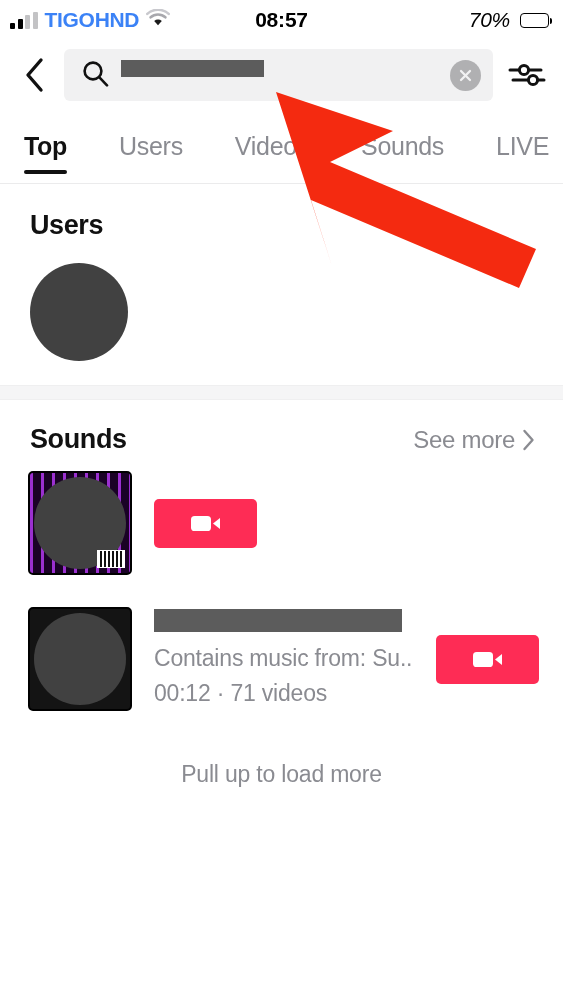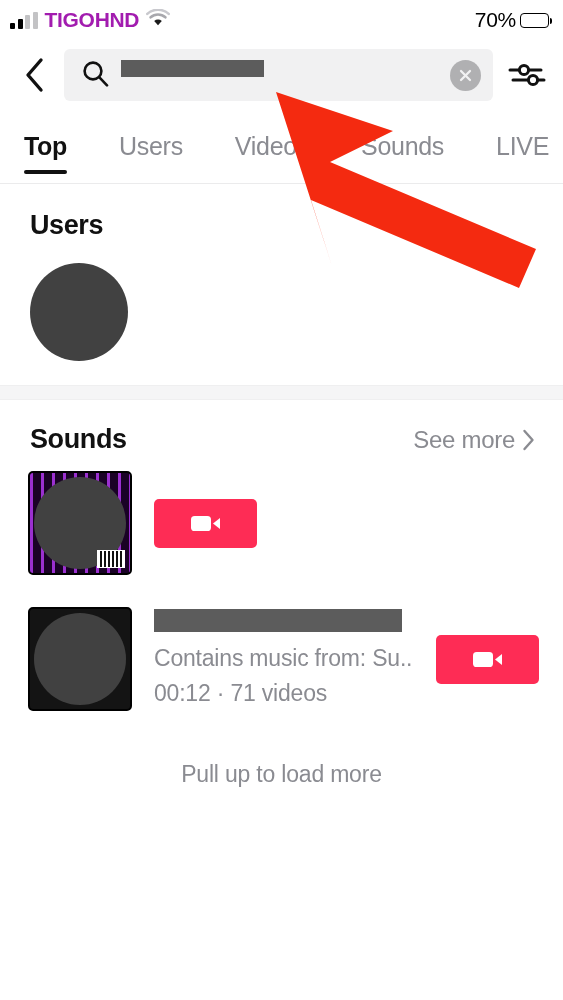--- a/index.html
+++ b/index.html
@@ -45,41 +45,42 @@
     border-radius: 1px;
   }
   .signal-bars i:nth-child(1) { height: 6px; }
   .signal-bars i:nth-child(2) { height: 10px; }
   .signal-bars i:nth-child(3) { height: 14px; background: #c3c3c5; }
   .signal-bars i:nth-child(4) { height: 17px; background: #c3c3c5; }
 
   .carrier {
     font-size: 21px;
     font-weight: 600;
-    color: #a21caf;
+    color: #3b82f6;
     letter-spacing: -0.3px;
   }
   .wifi-icon { display: block; }
 
   .status-time {
     position: absolute;
     left: 0; right: 0;
     text-align: center;
     font-size: 21px;
     font-weight: 700;
     color: #000;
     letter-spacing: -0.2px;
     pointer-events: none;
   }
 
   .status-right {
     margin-left: auto;
     display: flex;
     align-items: center;
-    gap: 4px;
+    gap: 10px;
+    font-style: italic;
   }
   .battery-pct {
     font-size: 21px;
     font-weight: 500;
     color: #000;
     letter-spacing: -0.3px;
   }
   .battery {
     position: relative;
     width: 29px;
@@ -478,20 +479,21 @@
       <span class="carrier">TIGOHND</span>
       <span class="wifi-icon">
         <svg width="24" height="18" viewBox="0 0 24 18">
           <path d="M12 16.2 L8.2 11.9 a5.6 5.6 0 0 1 7.6 0 Z" fill="#1b1b1b"></path>
           <path d="M4.6 8.3 a11 11 0 0 1 14.8 0" stroke="#a8a8ad" stroke-width="2.6" fill="none" stroke-linecap="round"></path>
           <path d="M1.3 4.9 a16 16 0 0 1 21.4 0" stroke="#c8c8cd" stroke-width="2.6" fill="none" stroke-linecap="round"></path>
         </svg>
       </span>
     </div>
 
+    <div class="status-time">08:57</div>
 
     <div class="status-right">
       <span class="battery-pct">70%</span>
       <span class="battery">
         <span class="battery-fill" style="width:70%"></span>
       </span>
     </div>
   </div>
 
   <div class="search-header">

